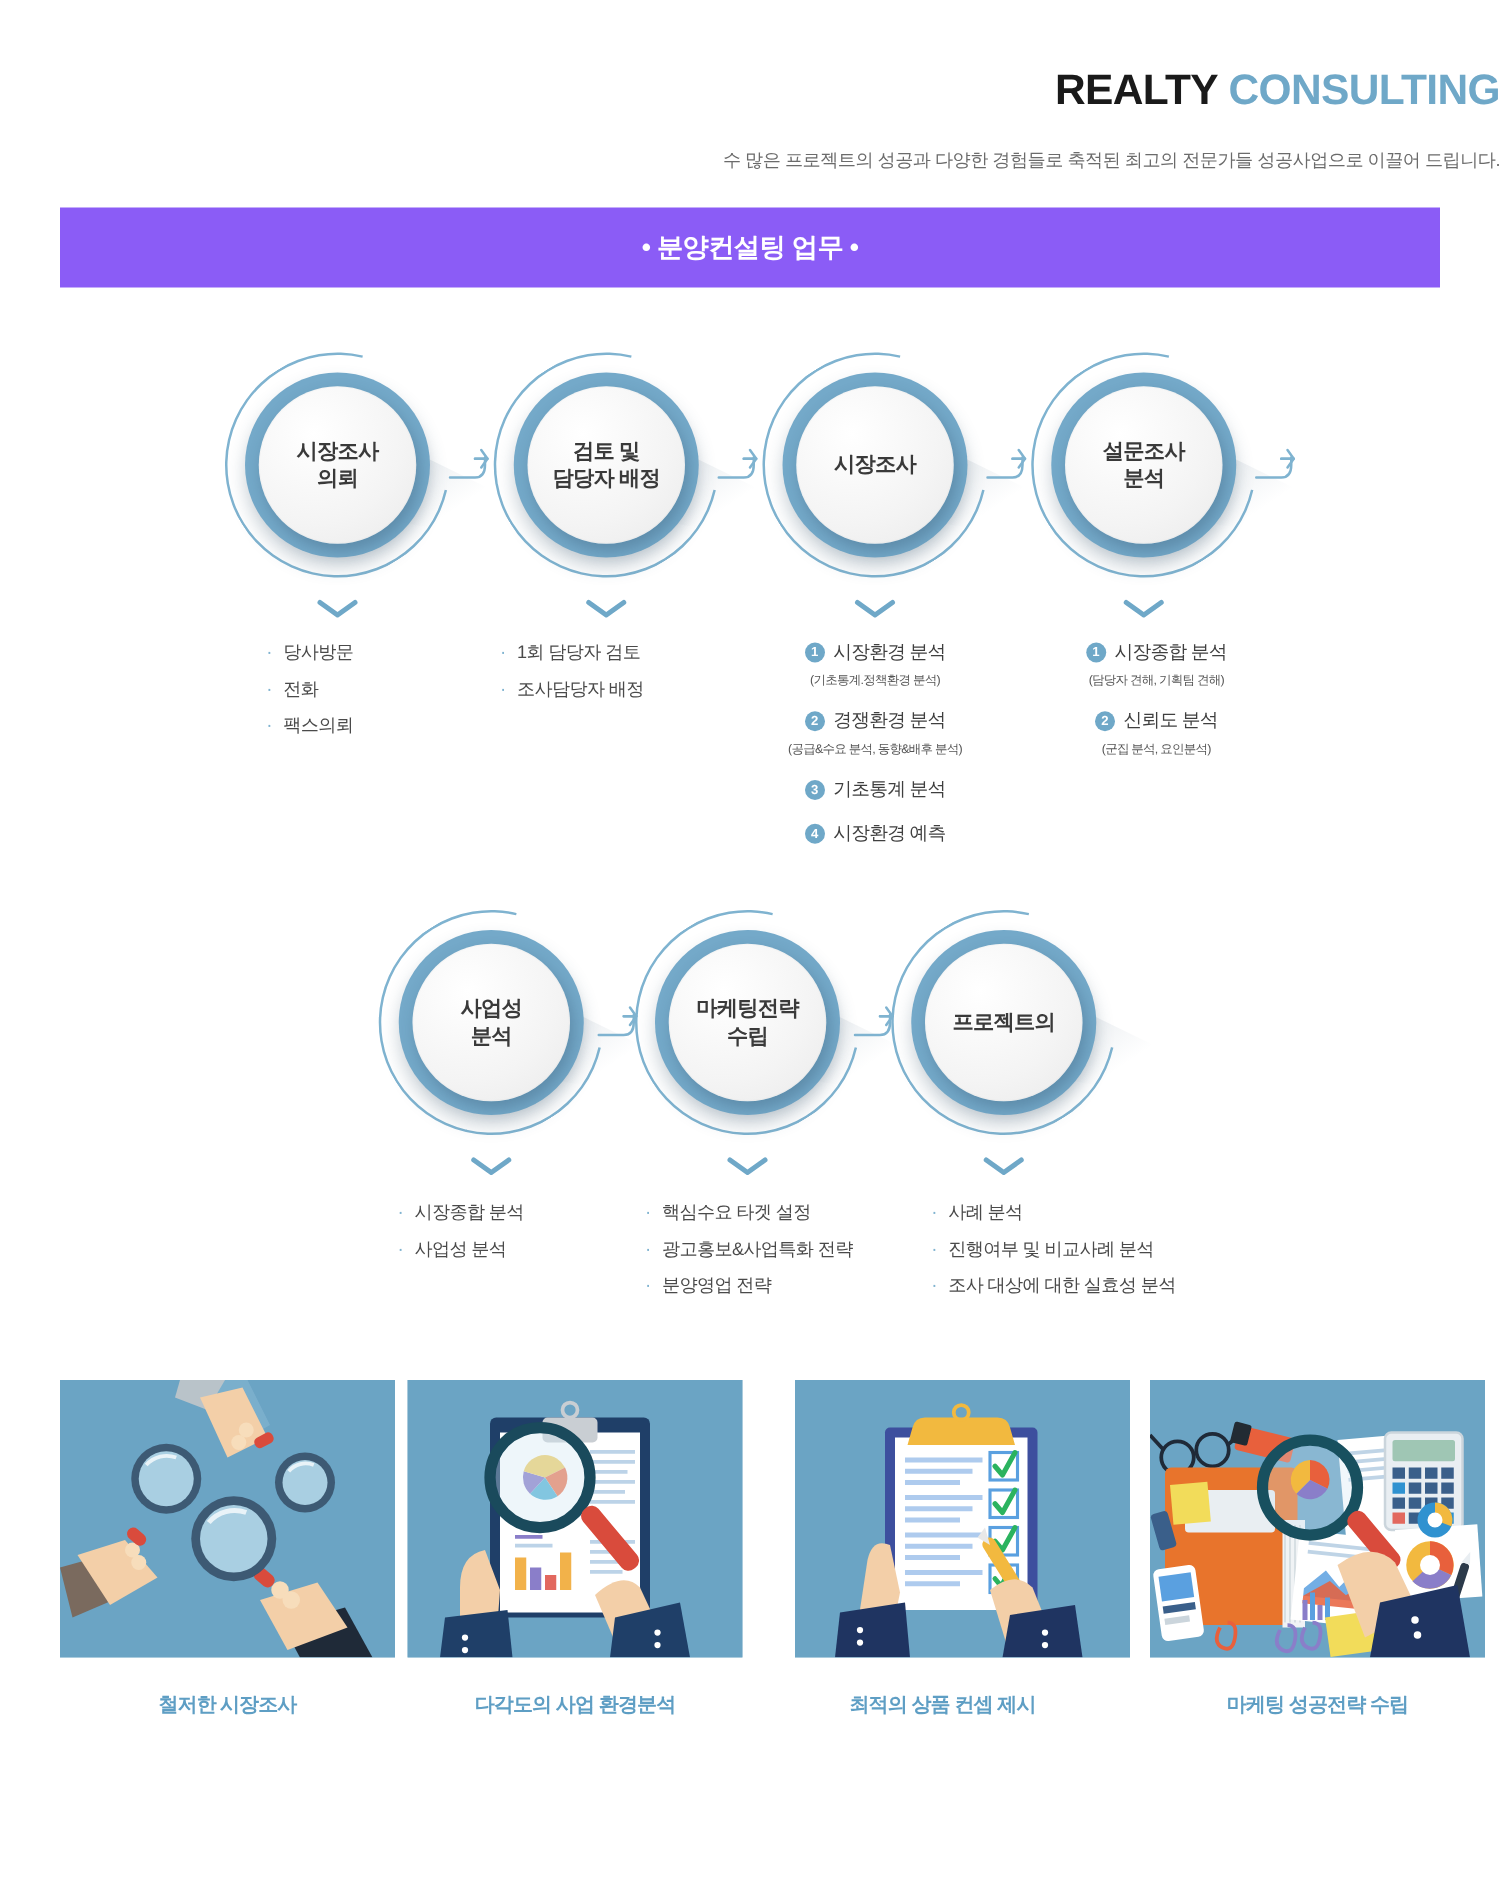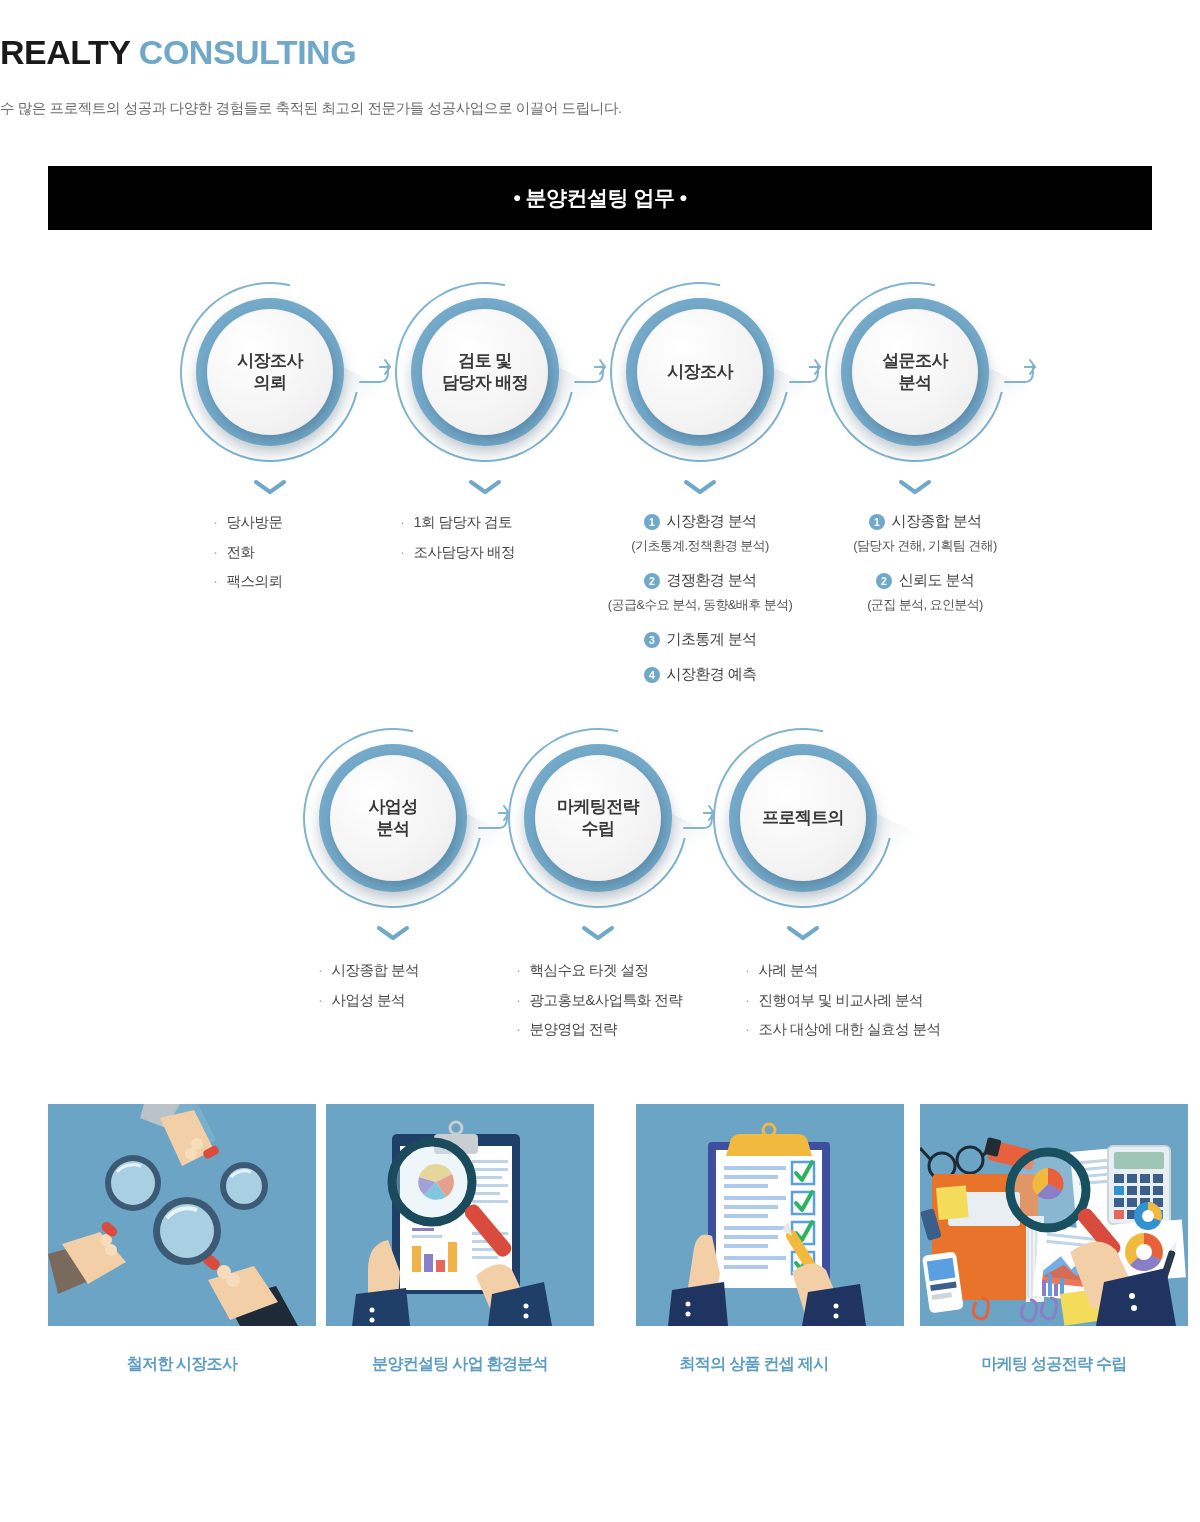--- a/index.html
+++ b/index.html
@@ -8,32 +8,32 @@
     width: 1200px;
     height: 1522px;
     background: #ffffff;
     font-family: "Liberation Sans", "DejaVu Sans", sans-serif;
     color: #3b3b3b;
     overflow: hidden;
     position: relative;
   }
 
   
-  .header { padding-top: 34px; text-align: left; }
+  .header { padding-top: 54px; text-align: right; }
   .title { font-size: 34px; font-weight: bold; letter-spacing: -0.5px; line-height: 1.1; }
   .title .t-dark { color: #1a1a1a; }
   .title .t-blue { color: #6fa8c8; }
   .subtitle { margin-top: 28px; font-size: 14.5px; color: #6b6b6b; letter-spacing: -0.4px; }
 
   
   .banner {
     position: absolute;
     left: 48px; top: 166px;
     width: 1104px; height: 64px;
-    background: #000000;
+    background: #8b5cf6;
     display: flex; align-items: center; justify-content: center;
   }
   .banner-text {
     color: #ffffff; font-size: 21px; font-weight: bold; letter-spacing: -0.5px;
   }
 
   
   .flow { position: absolute; left: 0; top: 0; width: 1200px; height: 1070px; }
 
   .node { position: absolute; width: 180px; height: 180px; }
@@ -102,21 +102,21 @@
     letter-spacing: -0.6px; white-space: nowrap; margin-bottom: 6px;
   }
   .nlist .badge {
     width: 16px; height: 16px; border-radius: 50%;
     background: #6fa8c8; color: #ffffff;
     font-size: 10.5px; font-weight: bold;
     display: inline-flex; align-items: center; justify-content: center;
     margin-right: 7px; flex: 0 0 auto;
   }
   .nlist .n-sub {
-    font-size: 13px; color: #555555; letter-spacing: -0.6px;
+    font-size: 10px; color: #555555; letter-spacing: -0.6px;
     white-space: nowrap; margin-bottom: 16px;
   }
   .nlist .n-gap { margin-bottom: 16px; }
 
   
   .cards { position: absolute; left: 48px; top: 1104px; width: 1104px; }
   .card { position: absolute; width: 268px; }
   .card .pic {
     width: 268px; height: 222px;
     background: #6ba4c4;
@@ -484,21 +484,21 @@
         <path x="0" d="M42 208 L42 166 Q42 140 62 136 L74 168 L70 222 L40 222 Z" fill="#f3cfa8"></path>
         <path d="M30 190 L80 184 L84 222 L26 222 Z" fill="#1f3f68"></path>
         <path d="M150 172 Q172 152 186 166 L200 196 L168 214 Z" fill="#f3cfa8"></path>
         <path d="M166 190 L218 178 L226 222 L162 222 Z" fill="#1f3f68"></path>
         <circle cx="46" cy="206" r="2.5" fill="#ffffff"></circle>
           <circle cx="46" cy="216" r="2.5" fill="#ffffff"></circle>
         <circle cx="200" cy="202" r="2.5" fill="#ffffff"></circle>
           <circle cx="200" cy="212" r="2.5" fill="#ffffff"></circle>
       </svg>
     </div>
-    <div class="cap">분양컨설팅 사업 환경분석</div>
+    <div class="cap">다각도의 사업 환경분석</div>
   </div>
 
   <div class="card" style="left:556px; top:0px;padding-left:32px;">
     <div class="pic">
       <svg width="268" height="222" viewBox="0 0 268 222">
         <rect width="268" height="222" fill="#6ba4c4"></rect>
 
         <rect x="72" y="38" width="122" height="146" rx="4" fill="#3d4f9e"></rect>
         <rect x="80" y="46" width="106" height="138" fill="#ffffff"></rect>
         <path d="M104 30 h58 q8 0 10 8 l4 14 h-86 l4 -14 q2 -8 10 -8 z" fill="#f2b93f"></path>

